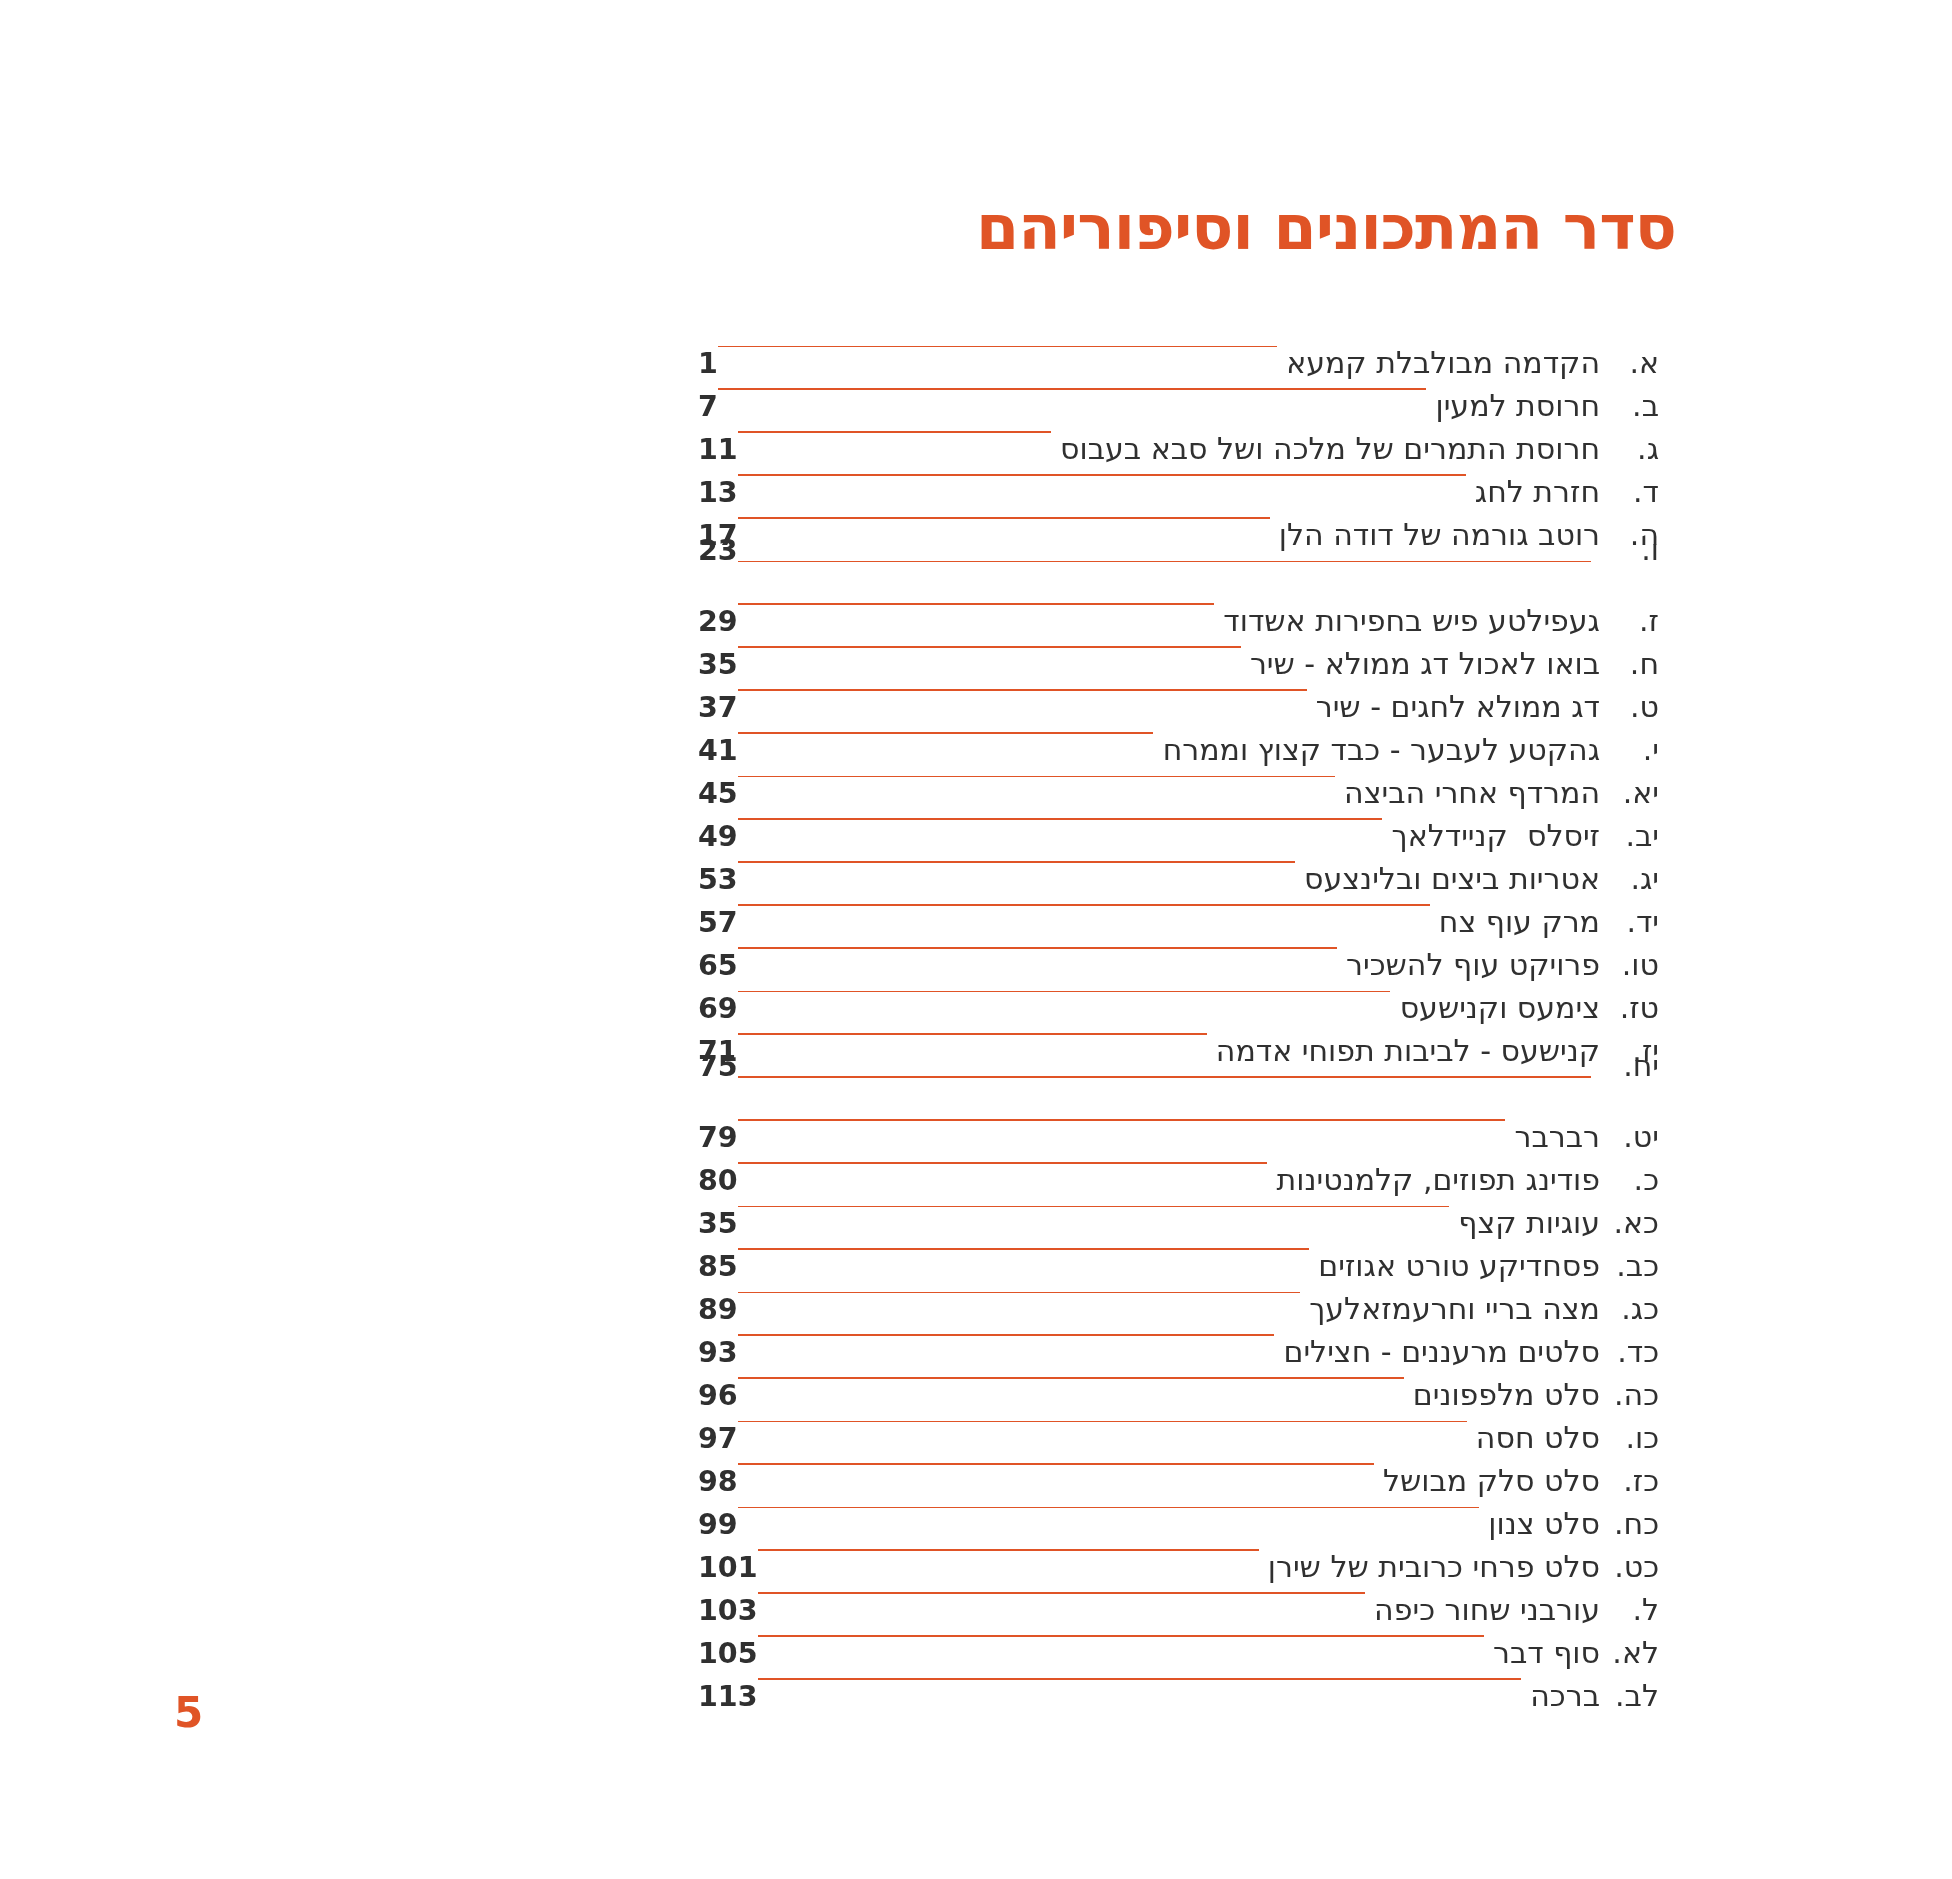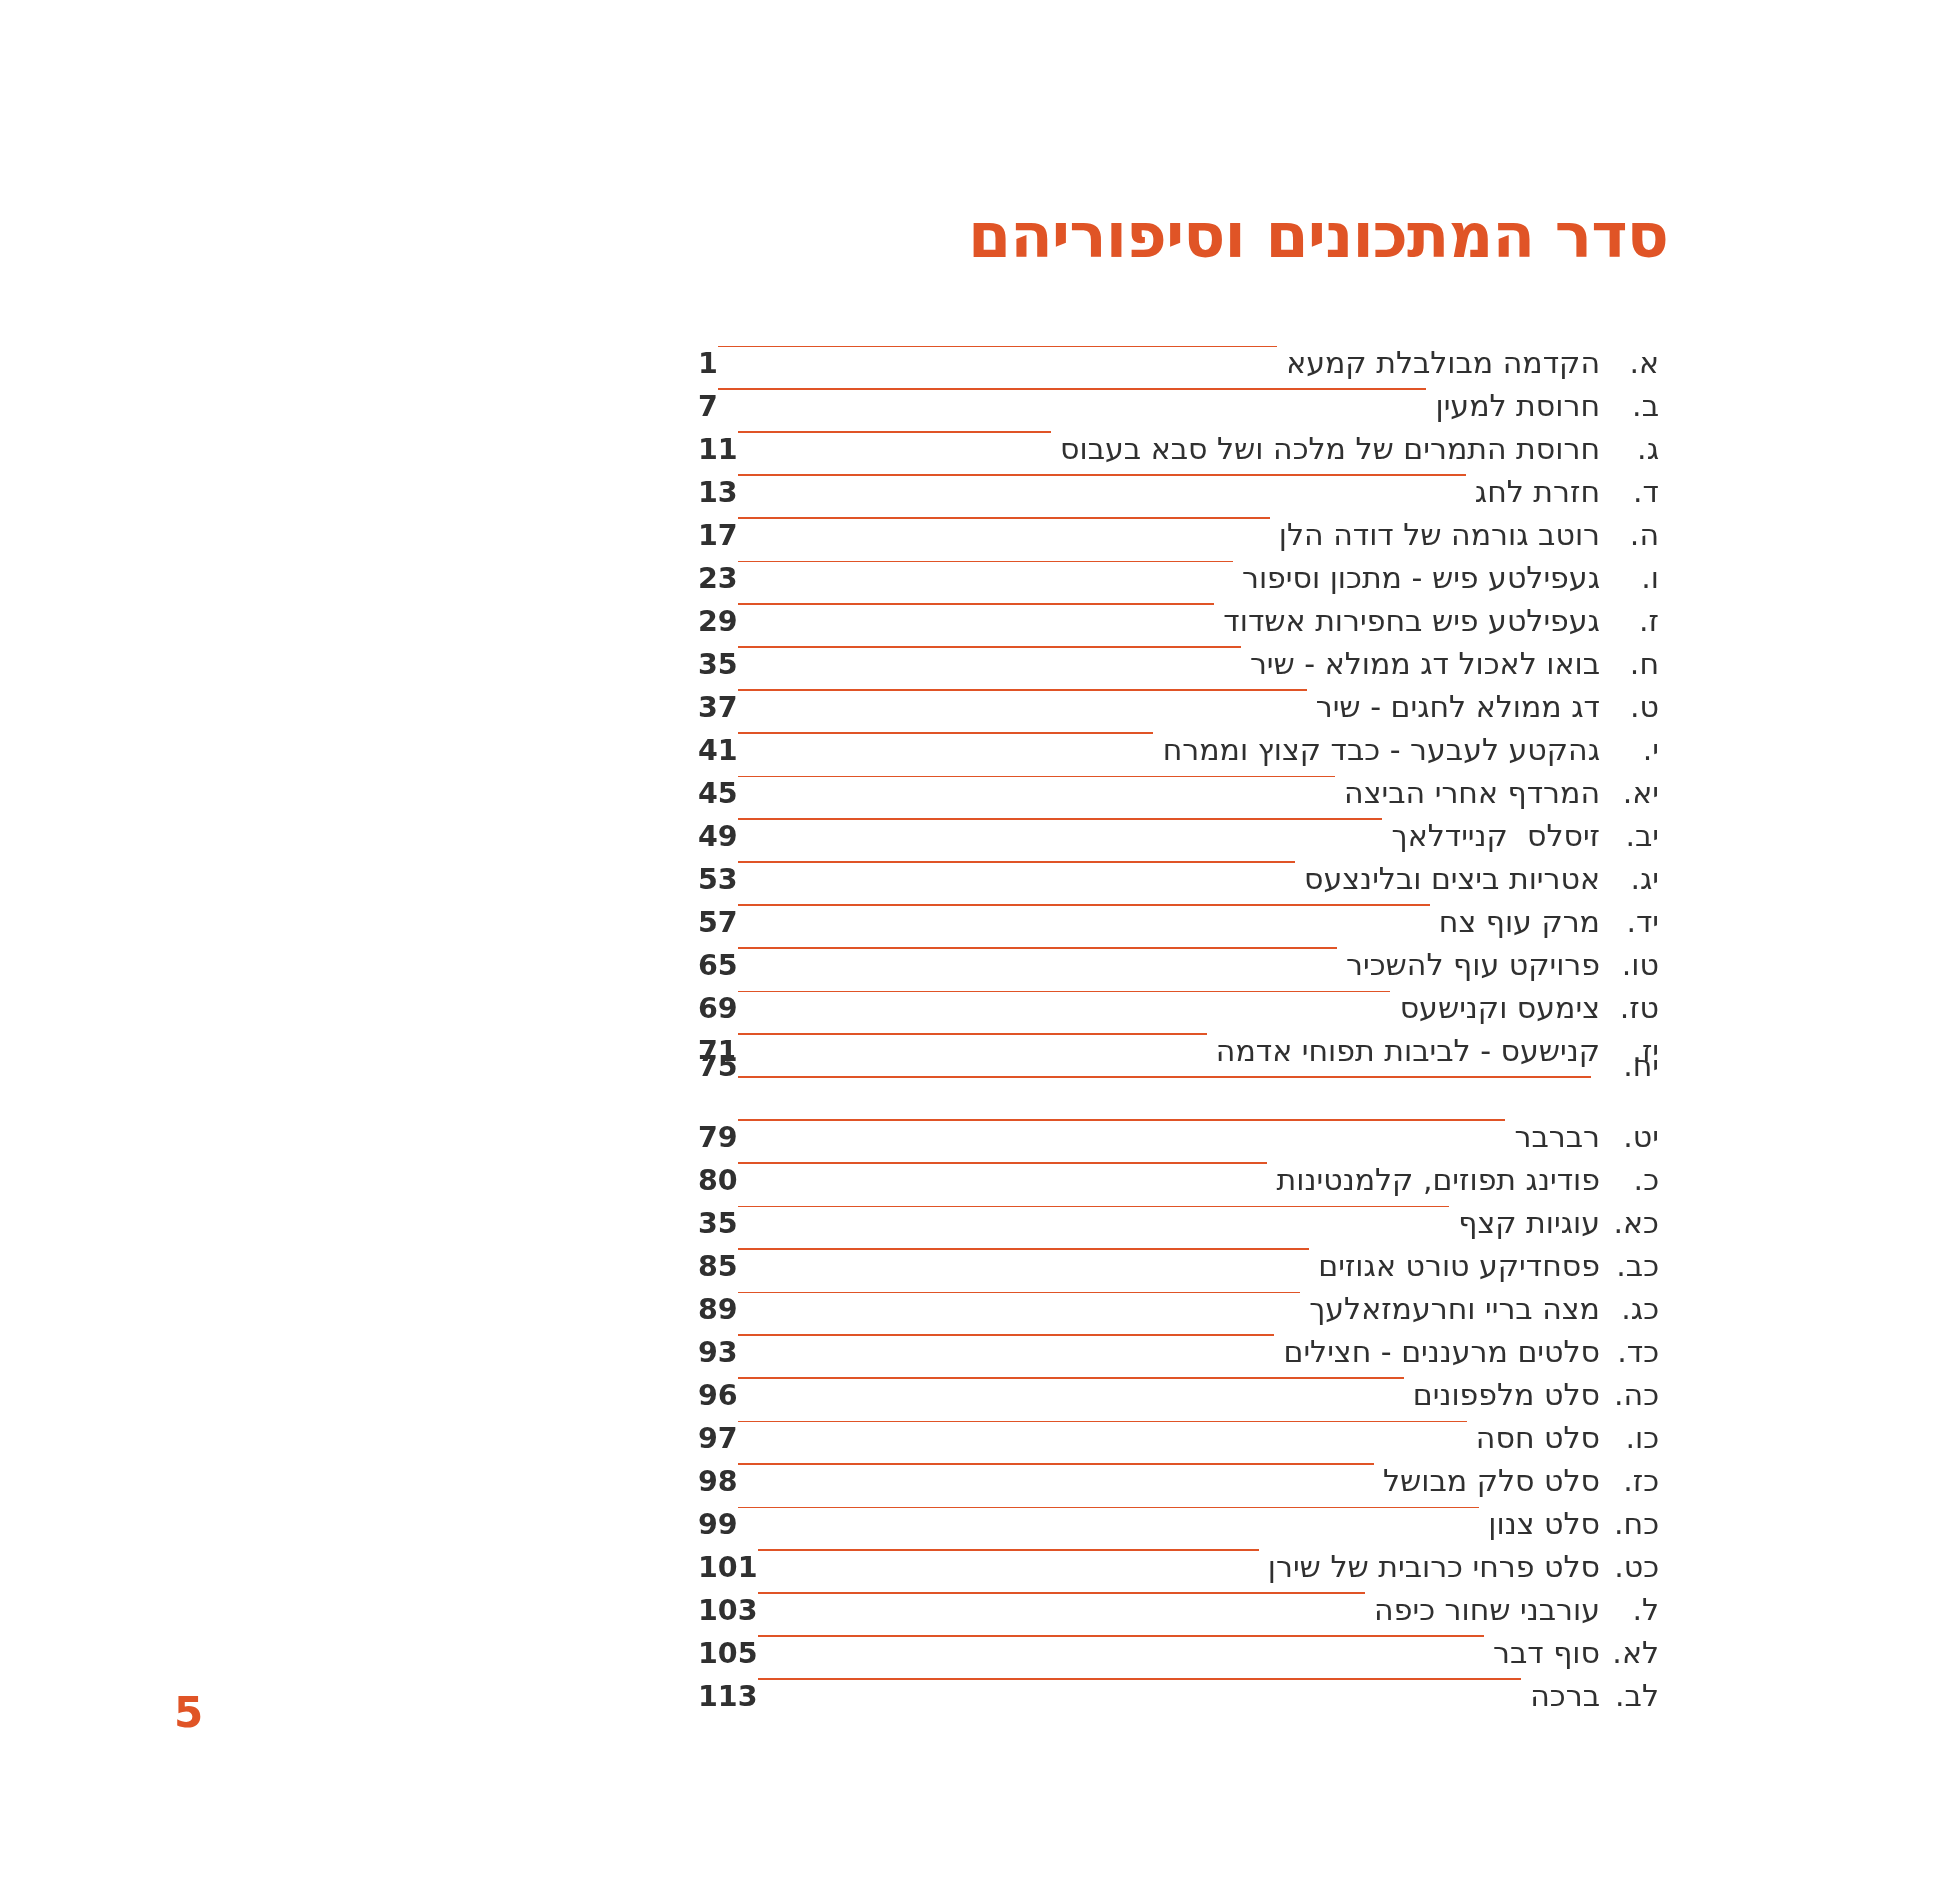--- a/index.html
+++ b/index.html
@@ -8,21 +8,21 @@
     width: 1952px;
     height: 1880px;
     background: #ffffff;
     overflow: hidden;
     font-family: "DejaVu Sans", sans-serif;
   }
   .page-title {
     position: absolute;
     top: 193px;
     right: 272px;
-    margin: 12px;
+    margin: 4px;
     direction: rtl;
     font-size: 62px;
     font-weight: bold;
     line-height: 1;
     letter-spacing: -0.9px;
     color: var(--accent, #e05426);
     white-space: nowrap;
   }
   .toc {
     position: absolute;
@@ -110,21 +110,20 @@
 
   <div class="toc-row">
     <span class="marker">ה.</span>
     <span class="entry-title">רוטב גורמה של דודה הלן</span>
     <span class="leader"></span>
     <span class="pagenum">17</span>
   </div>
 
   <div class="toc-row thin">
     <span class="marker">ו.</span>
-    <span class="entry-title">געפילטע פיש - מתכון וסיפור</span>
     <span class="leader"></span>
     <span class="pagenum">23</span>
   </div>
 
   <div class="toc-row">
     <span class="marker">ז.</span>
     <span class="entry-title">געפילטע פיש בחפירות אשדוד</span>
     <span class="leader"></span>
     <span class="pagenum">29</span>
   </div>

